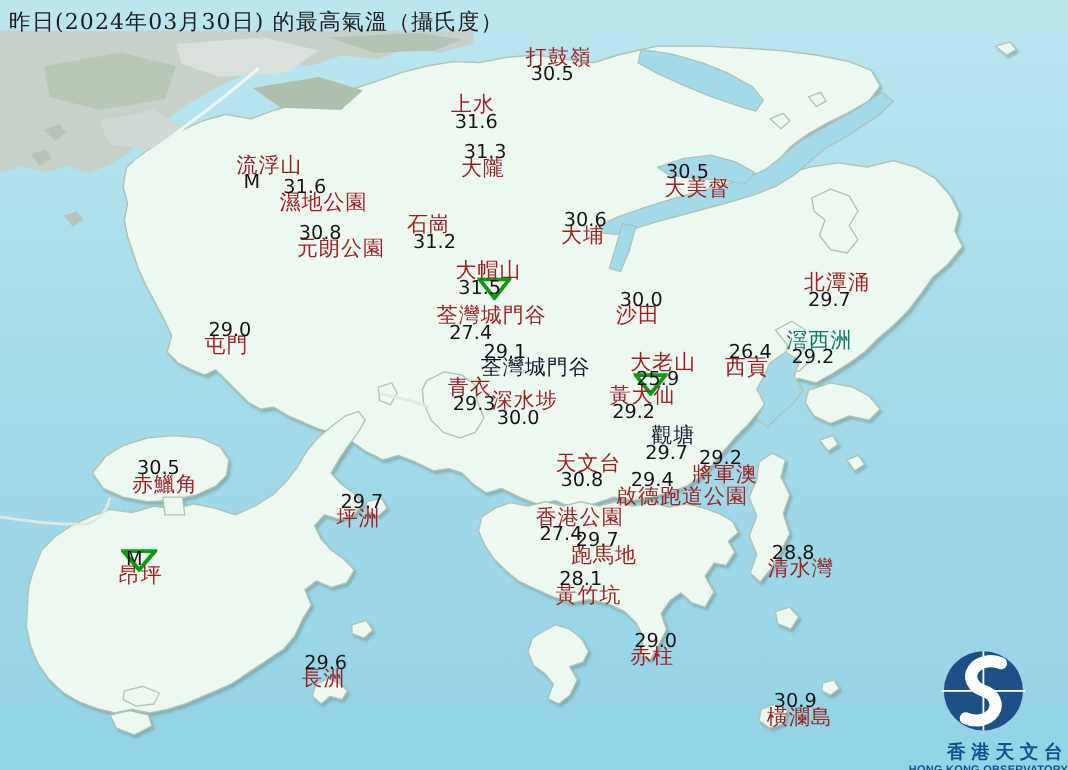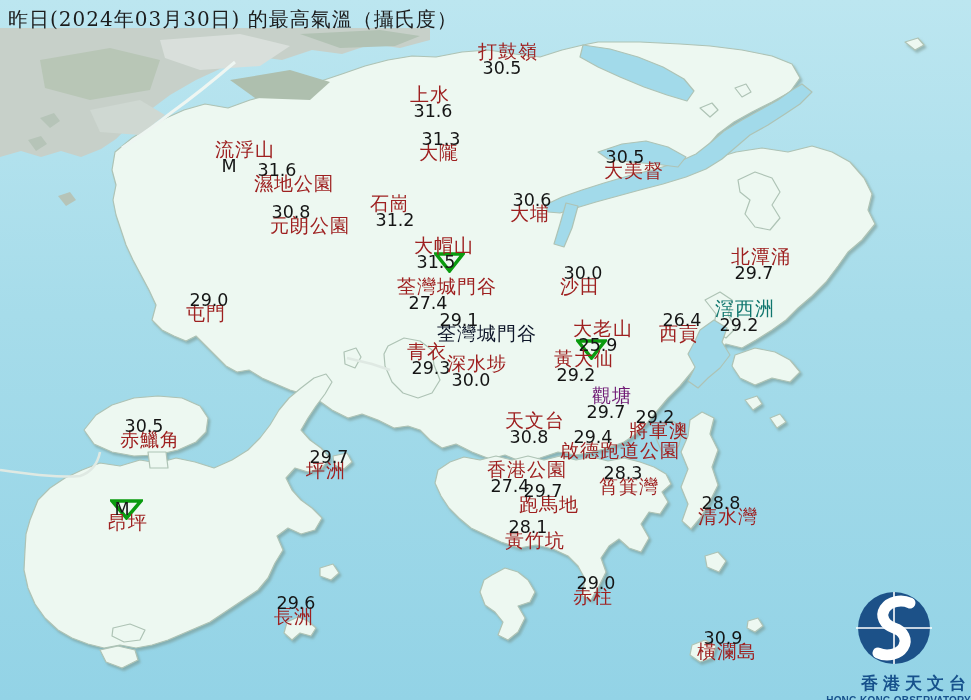--- a/index.html
+++ b/index.html
@@ -197,21 +197,21 @@
       </div>
       <div class="station" style="left: 407px; top: 358px;">
         <span class="s-name" style="color: rgb(158, 32, 32);">深水埗</span>
         <span class="s-value" style="color: rgb(21, 21, 21); transform: translateX(-6px);">30.0</span>
       </div>
       <div class="station" style="left: 514px; top: 353px;">
         <span class="s-name" style="color: rgb(158, 32, 32);">黃大仙</span>
         <span class="s-value" style="color: rgb(21, 21, 21); transform: translateX(-8px);">29.2</span>
       </div>
       <div class="station" style="left: 542px; top: 390px;">
-        <span class="s-name" style="color: #701a75;">觀塘</span>
+        <span class="s-name" style="color: #0f172a;">觀塘</span>
         <span class="s-value" style="color: rgb(21, 21, 21); transform: translateX(-6px);">29.7</span>
       </div>
       <div class="station" style="left: 465px; top: 415px;">
         <span class="s-name" style="color: rgb(158, 32, 32);">天文台</span>
         <span class="s-value" style="color: rgb(21, 21, 21); transform: translateX(-6px);">30.8</span>
       </div>
       <div class="station" style="left: 550px; top: 430px;">
         <span class="s-value" style="color: rgb(21, 21, 21); transform: translateX(-27px);">29.4</span>
         <span class="s-name" style="color: rgb(158, 32, 32);">啟德跑道公園</span>
       </div>
@@ -227,24 +227,20 @@
         <span class="s-value" style="color: rgb(21, 21, 21); transform: translateX(3px);">29.7</span>
         <span class="s-name" style="color: rgb(158, 32, 32);">坪洲</span>
       </div>
       <div class="station" style="left: 58px; top: 502px;">
         <span class="s-value" style="color: rgb(21, 21, 21); transform: translateX(-6px);">M</span>
         <span class="s-name" style="color: rgb(158, 32, 32);">昂坪</span>
       </div>
       <div class="station" style="left: 457px; top: 464px;">
         <span class="s-name" style="color: rgb(158, 32, 32);">香港公園</span>
         <span class="s-value" style="color: rgb(21, 21, 21); transform: translateX(-17px);">27.4</span>
-      </div>
-      <div class="station" style="left: 559px; top: 466px;">
-        <span class="s-value" style="color: rgb(21, 21, 21); transform: translateX(-6px);">28.3</span>
-        <span class="s-name" style="color: rgb(158, 32, 32);">筲箕灣</span>
       </div>
       <div class="station" style="left: 479px; top: 484px;">
         <span class="s-value" style="color: rgb(21, 21, 21); transform: translateX(-6px);">29.7</span>
         <span class="s-name" style="color: rgb(158, 32, 32);">跑馬地</span>
       </div>
       <div class="station" style="left: 465px; top: 520px;">
         <span class="s-value" style="color: rgb(21, 21, 21); transform: translateX(-7px);">28.1</span>
         <span class="s-name" style="color: rgb(158, 32, 32);">黃竹坑</span>
       </div>
       <div class="station" style="left: 658px; top: 496px;">

